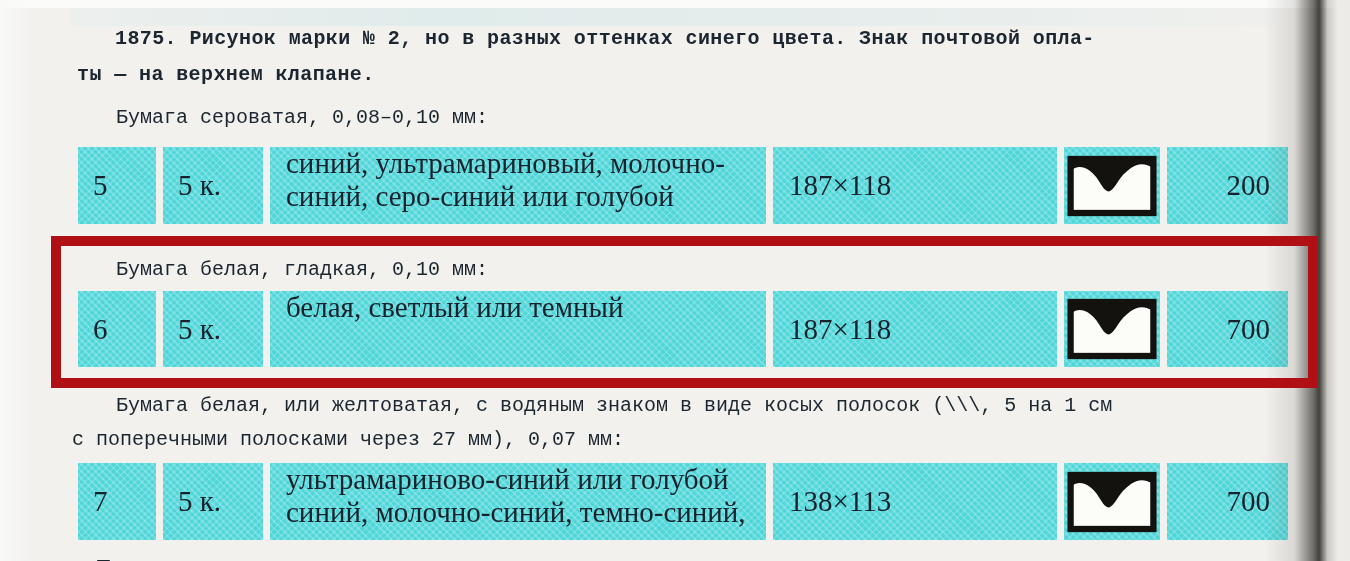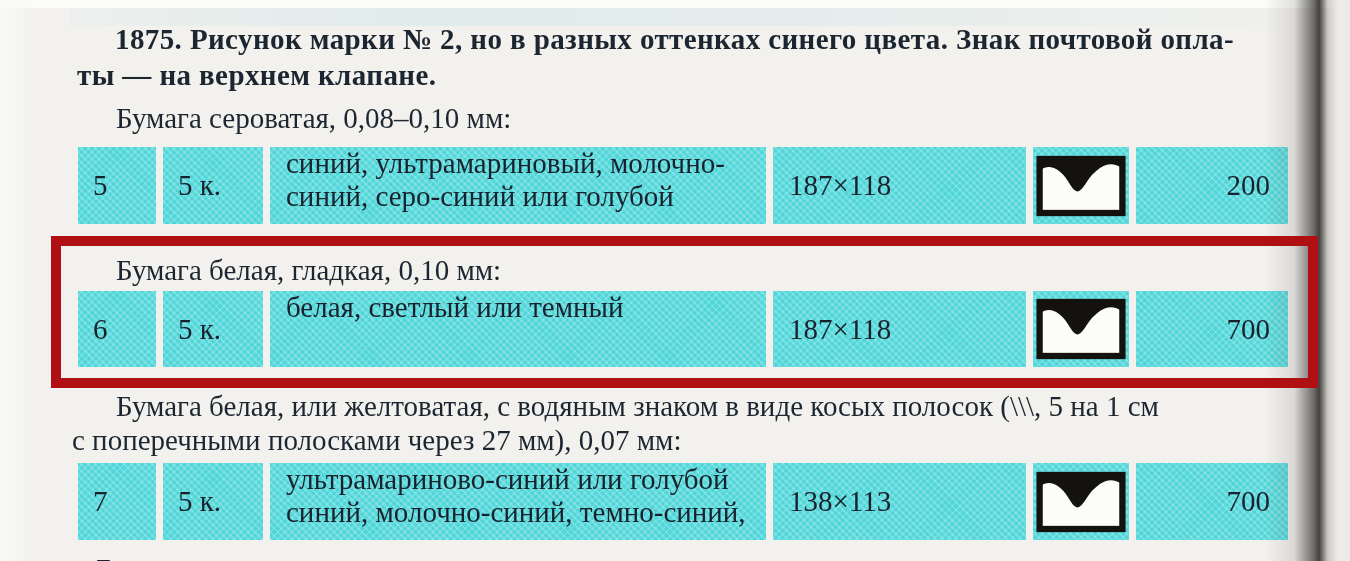--- a/index.html
+++ b/index.html
@@ -11,37 +11,37 @@
   }
   
   .top-strip{position:absolute;left:0;top:0;width:1350px;height:8px;background:#fbfbfa;}
   .showthrough{position:absolute;left:70px;top:8px;width:1210px;height:18px;
     background:linear-gradient(to right, rgba(130,205,220,.05), rgba(130,205,220,.16) 30%, rgba(130,205,220,.10) 70%, rgba(130,205,220,.02));}
   .page-edge{position:absolute;top:0;right:0;width:86px;height:561px;
     background:linear-gradient(to right, rgba(80,78,70,0) 0%, rgba(80,78,70,.15) 35%, rgba(45,43,38,.68) 58%, rgba(35,33,30,.85) 64%, rgba(130,127,118,.35) 74%, #eeece8 86%, #edebe7 100%);}
   .left-light{position:absolute;left:0;top:0;width:34px;height:561px;
     background:linear-gradient(to right,#f9f9f7,rgba(249,249,247,0));}
 
-  .line{position:absolute;white-space:nowrap;font-size:29px;line-height:36px;}
+  .line{position:absolute;white-space:nowrap;font-size:20px;line-height:36px;font-family:Liberation Mono, monospace;}
   .bold{font-weight:bold;letter-spacing:.4px;}
 
   
   .row{position:absolute;left:78px;width:1210px;display:flex;gap:7px;}
   .cell{
     background-color:#4fd6d9;
     background-image:
       repeating-linear-gradient(45deg, rgba(255,255,255,.20) 0 2px, rgba(255,255,255,0) 2px 5px),
       repeating-linear-gradient(-45deg, rgba(255,255,255,.14) 0 2px, rgba(255,255,255,0) 2px 5px);
     display:flex;align-items:center;
     font-size:29px;color:#17222c;
   }
   .c-num{width:78px;padding-left:15px;box-sizing:border-box;}
   .c-denom{width:100px;padding-left:15px;box-sizing:border-box;}
   .c-desc{width:496px;padding-left:16px;box-sizing:border-box;flex-direction:column;align-items:flex-start;justify-content:flex-start;line-height:33px;}
-  .c-size{width:253px;padding-left:16px;box-sizing:border-box;}
+  .c-size{width:284px;padding-left:16px;box-sizing:border-box;}
   .c-icon{width:96px;justify-content:center;}
   .c-price{flex:1;justify-content:flex-end;padding-right:18px;box-sizing:border-box;}
 
   .highlight-box{
     position:absolute;left:51px;top:236px;width:1267px;height:152px;
     border:10px solid #b01014;box-sizing:border-box;z-index:30;pointer-events:none;
   }
   .bottom-partial{position:absolute;left:96px;top:551px;height:10px;overflow:hidden;font-size:29px;line-height:36px;}
   svg{display:block;}
 </style>

